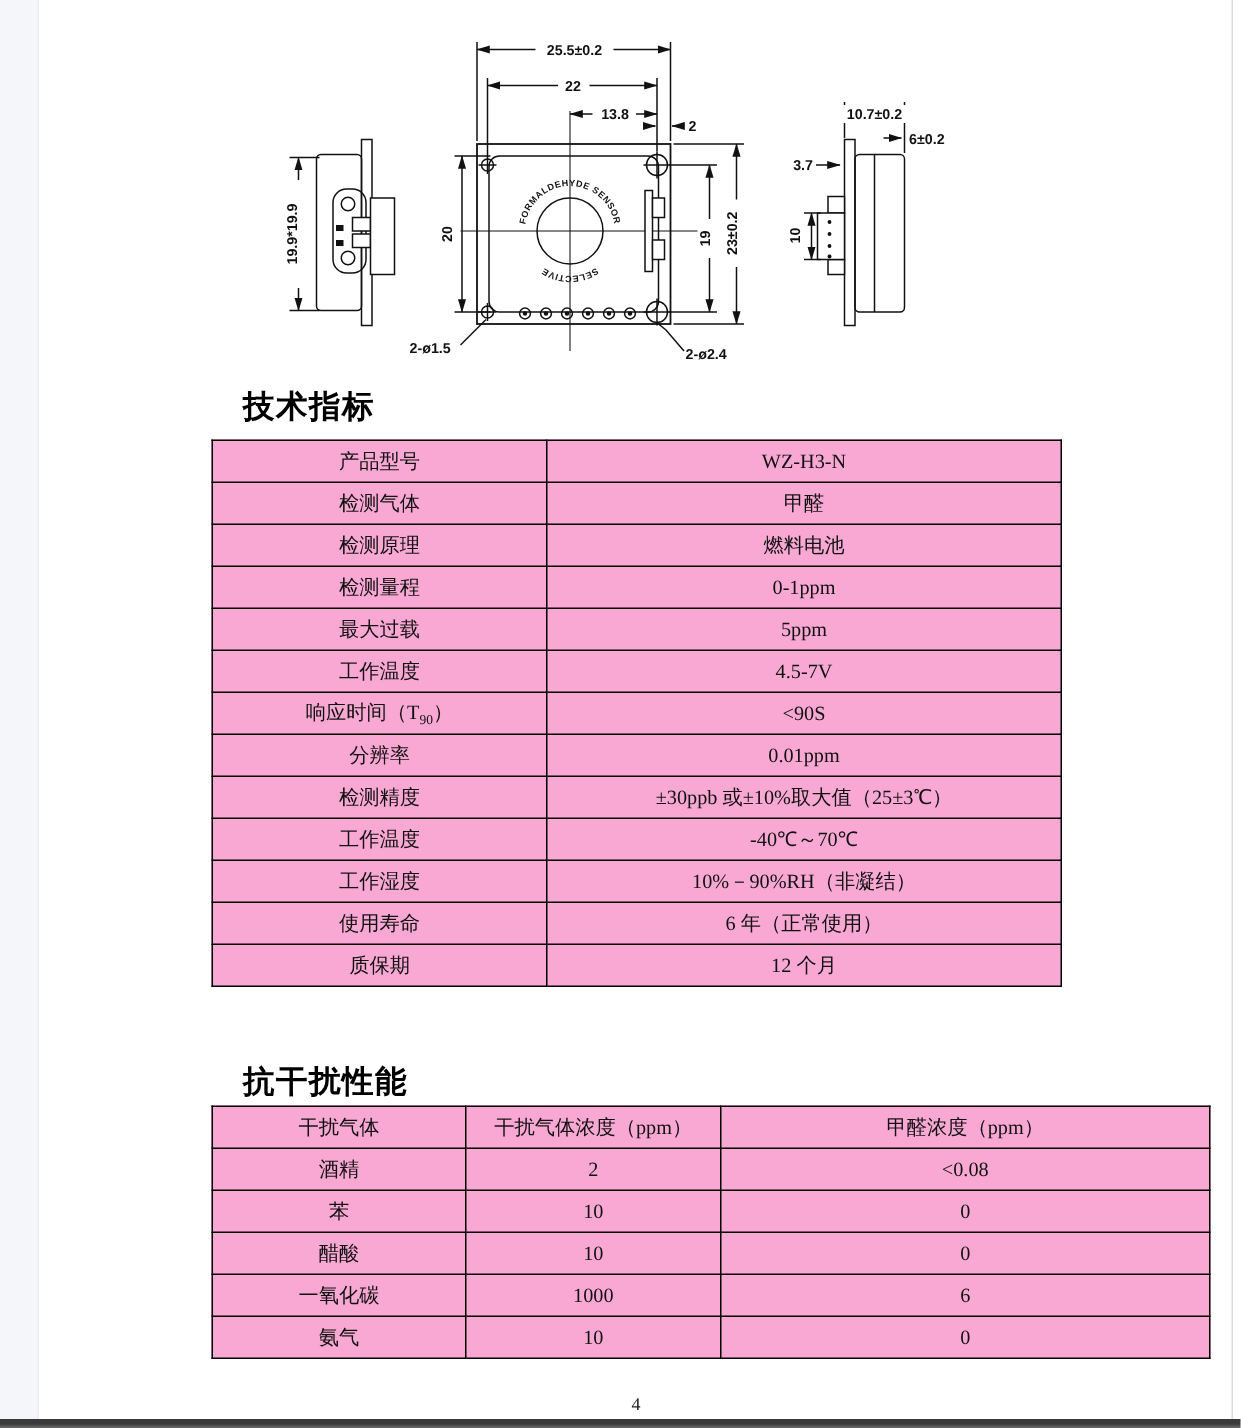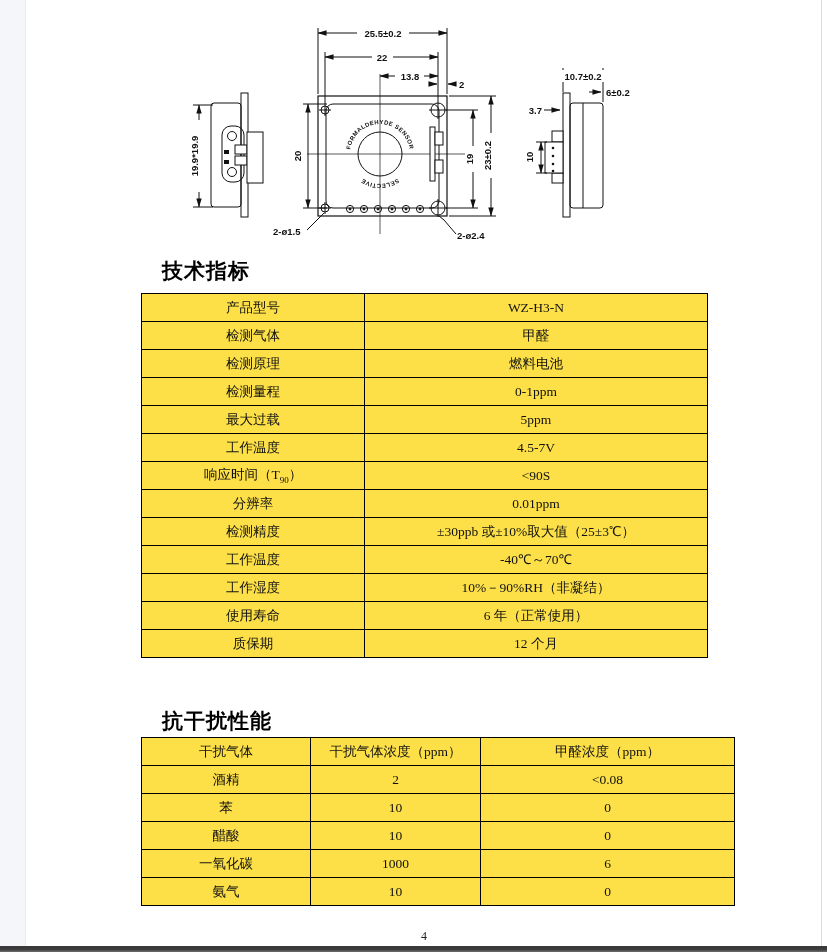--- a/index.html
+++ b/index.html
@@ -33,24 +33,24 @@
   .drawing .ringtxt{font-size:6px;letter-spacing:.4px;font-weight:700;}
   .sec-heading{
     position:absolute;left:121px;
     font-family:"Liberation Sans",sans-serif;
     font-weight:700;font-size:21px;letter-spacing:1px;color:#000;margin-left:15px;
   }
   .h1{top:257px;}
   .h2{top:707px;text-align:center;}
   table{
     border-collapse:collapse;table-layout:fixed;
-    position:absolute;left:115px;background:#fde047;
+    position:absolute;left:115px;background:#f9a8d4;
   }
   .spec{top:293px;width:567px;}
-  .interf{top:737px;width:594px;}
+  .interf{top:737px;width:666px;}
   td,th{
     border:1px solid #000;text-align:center;vertical-align:middle;
     font-size:13.5px;font-weight:400;padding:0 4px;height:27px;
     font-family:"Liberation Serif",serif;color:#111;
     overflow:hidden;white-space:nowrap;
   }
   sub{font-size:9px;}
   .spec col.c1{width:223px;}
   .interf col.i1{width:169px;}
   .interf col.i2{width:170px;}

